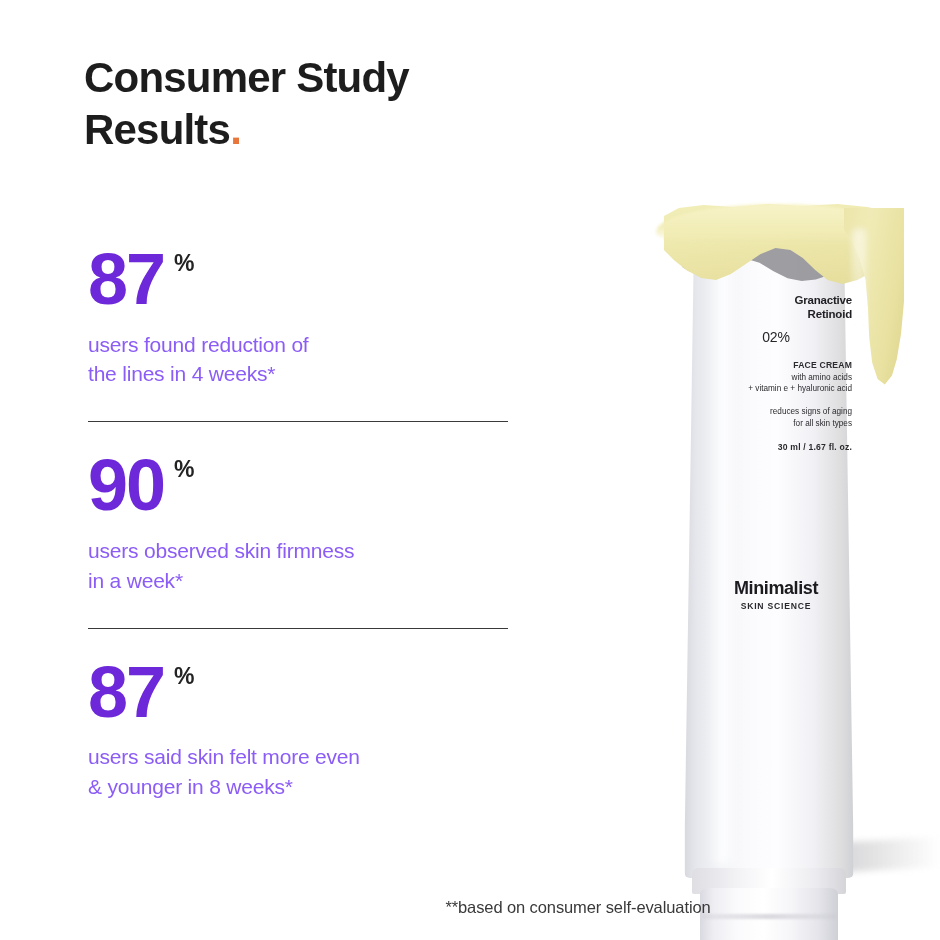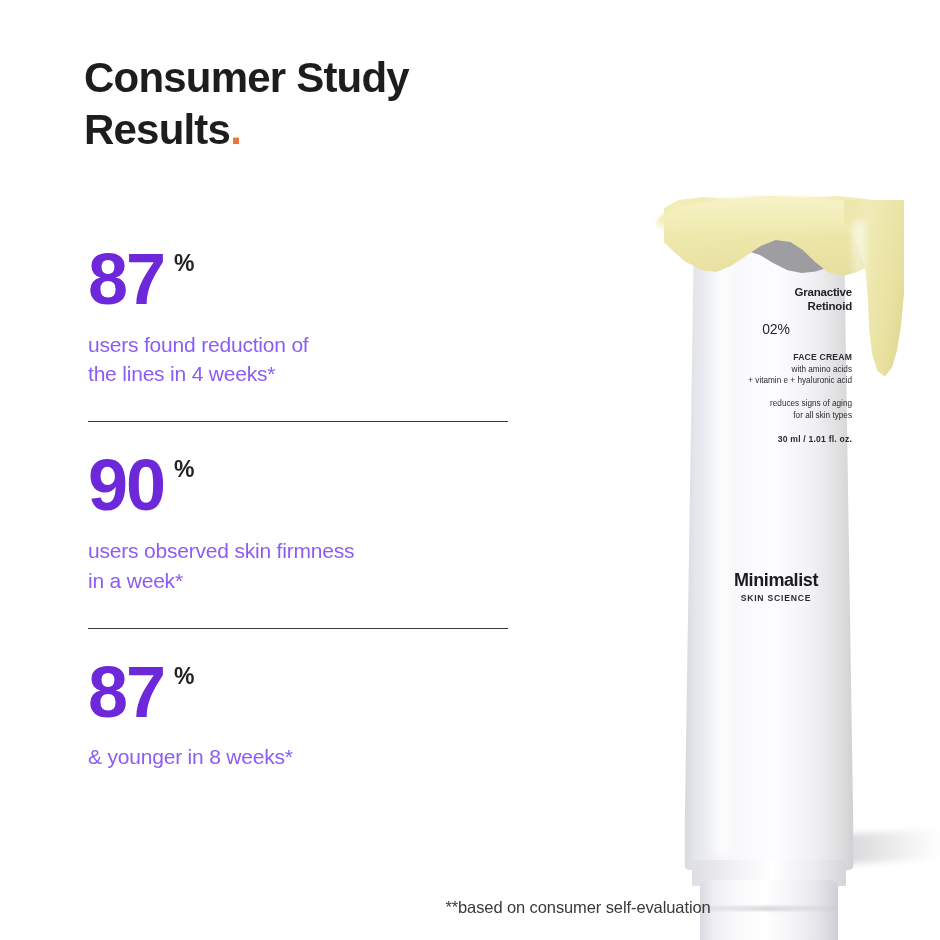--- a/index.html
+++ b/index.html
@@ -96,21 +96,21 @@
   }
   #footnote .inner {
     display: inline-block;
     padding-left: 200px;
   }
 
   
   #product {
     position: absolute;
     left: 600px;
-    top: 180px;
+    top: 188px;
     width: 340px;
     height: 720px;
   }
 
   
   #cap-shadow {
     position: absolute;
     left: 120px;
     top: 655px;
     width: 220px;
@@ -365,20 +365,21 @@
     </div>
 
     <div class="divider"></div>
 
     <div class="stat">
       <div class="stat-number-row">
         <span class="stat-value">87</span>
         <span class="stat-unit">%</span>
       </div>
       <div class="stat-desc">
+        <span class="l">users said skin felt more even</span>
         <span class="l">&amp; younger in 8 weeks*</span>
       </div>
     </div>
 
   </div>
 
   <div id="product">
 
     <div id="cap-shadow"></div>
 
@@ -407,21 +408,21 @@
         <span class="l">with amino acids</span>
         <span class="l">+ vitamin e + hyaluronic acid</span>
       </div>
 
       <div class="lbl-block lbl-gap">
         <span class="l">reduces signs of aging</span>
         <span class="l">for all skin types</span>
       </div>
 
       <div class="lbl-block lbl-gap">
-        <span class="l strong">30 ml / 1.01 fl. oz.</span>
+        <span class="l strong">30 ml / 1.67 fl. oz.</span>
       </div>
     </div>
 
     <div id="brand">
       <div id="brand-name">Minimalist</div>
       <div id="brand-sub">SKIN SCIENCE</div>
     </div>
 
     <div id="cap-collar"></div>
     <div id="cap"></div>

